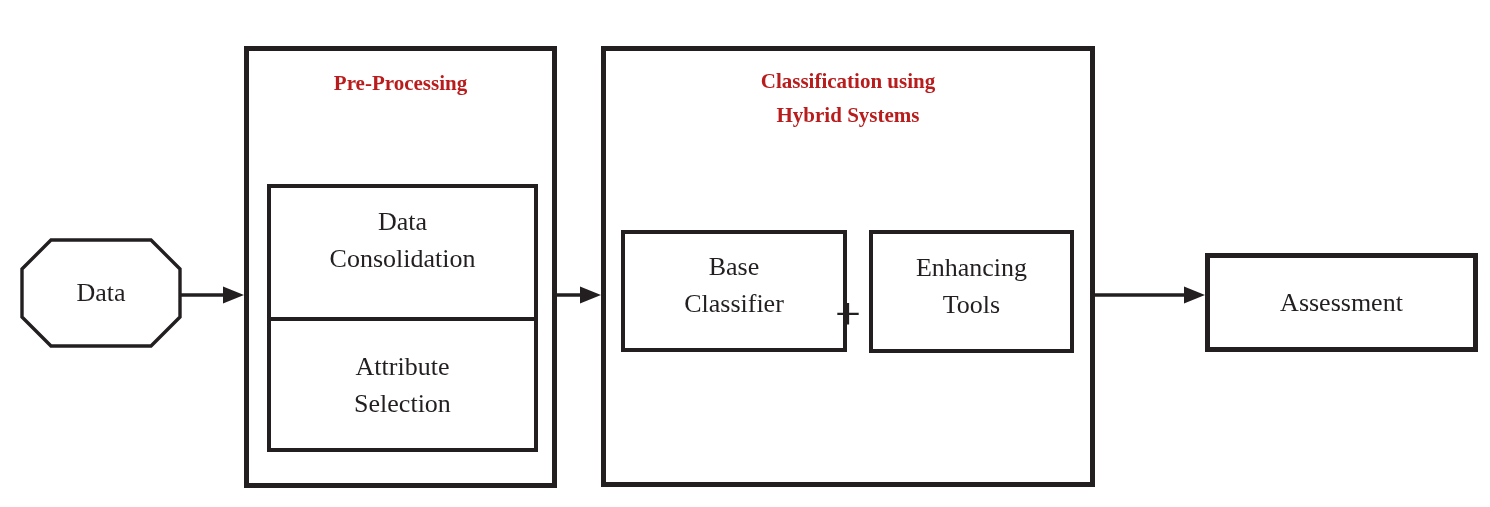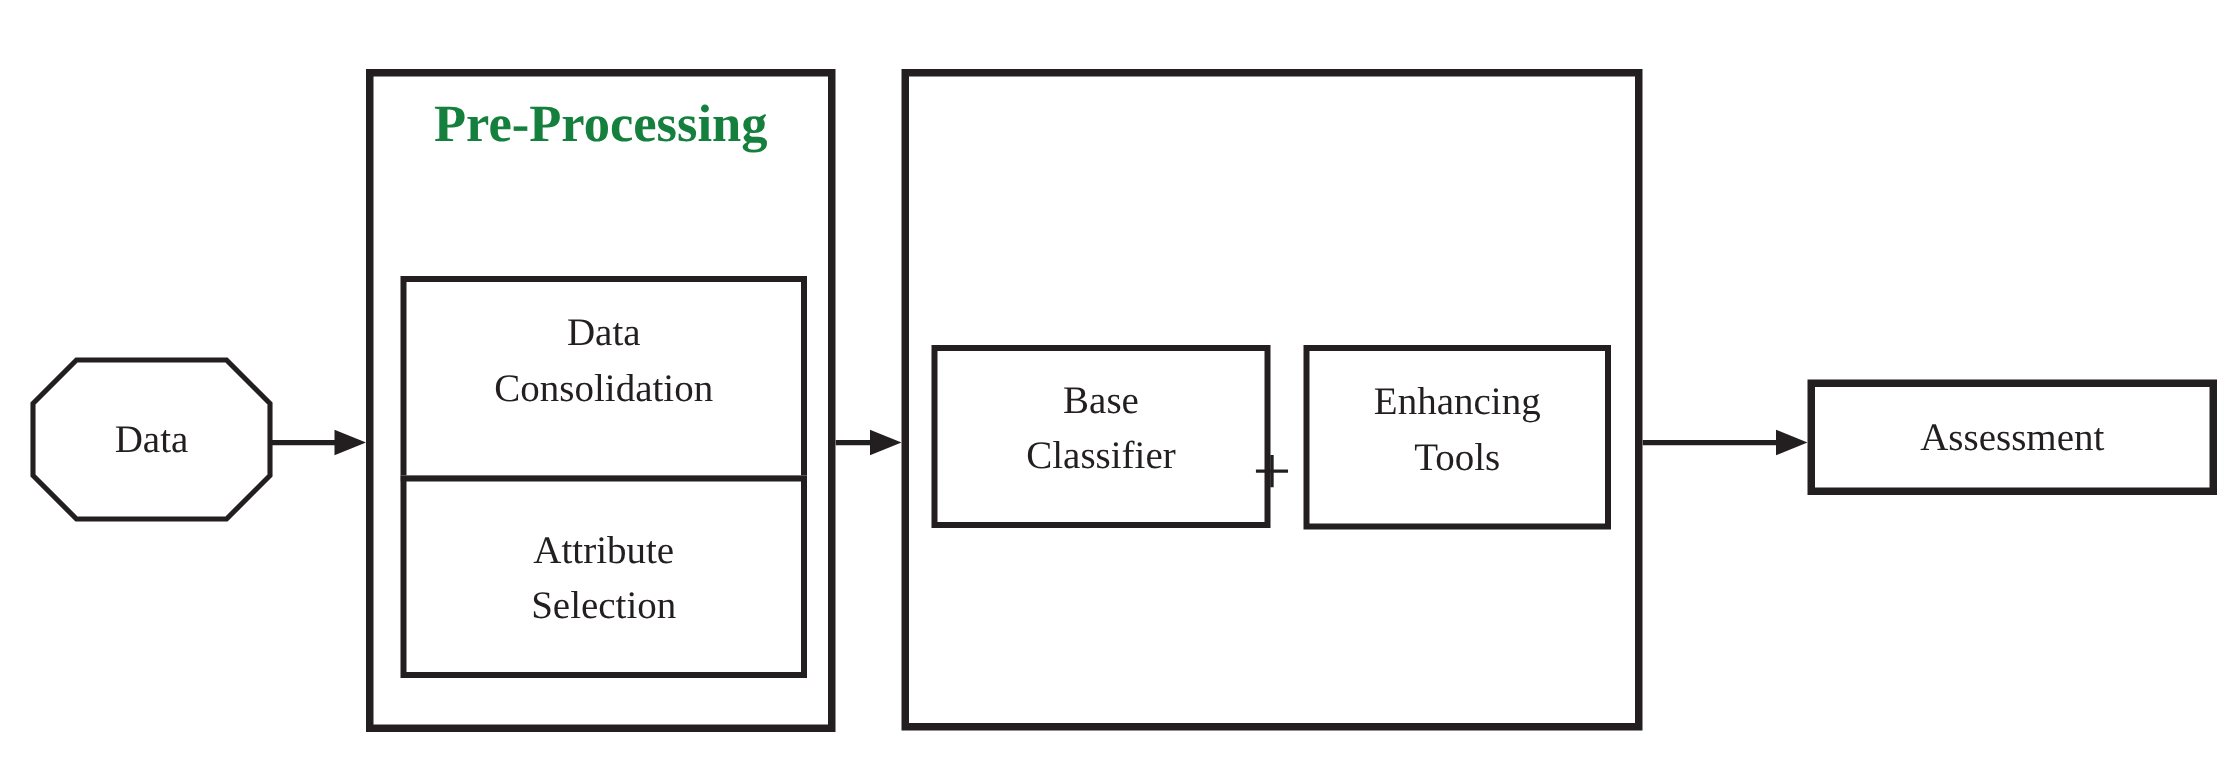--- a/index.html
+++ b/index.html
@@ -38,24 +38,24 @@
   .label {
     font-size: 26px;
     line-height: 37px;
     white-space: pre-line;
     color: #231f20;
   }
   .group-title {
     position: absolute;
     text-align: center;
     font-weight: bold;
-    font-size: 35px;
+    font-size: 21px;
     line-height: 34px;
     white-space: pre-line;
-    color: #15803d;
+    color: #b91c1c;
   }
   .nudge-up { padding-bottom: 26px; }
   .nudge-up-sm { padding-bottom: 12px; }
 
   .octagon-label {
     position: absolute;
     left: 20px;
     top: 238px;
     width: 162px;
     height: 110px;
@@ -107,35 +107,37 @@
     <div class="label nudge-up">Attribute
 Selection</div>
   </div>
 
   <svg class="abs" style="left:557px; top:286px;" width="44" height="18" viewBox="0 0 44 18">
     <line x1="0" y1="9" x2="26" y2="9" stroke="#231f20" stroke-width="3.5"></line>
     <polygon points="23,0.5 44,9 23,17.5" fill="#231f20"></polygon>
   </svg>
 
   <div class="box" style="left:601px; top:46px; width:494px; height:441px;"></div>
+  <div class="group-title" style="left:601px; top:64px; width:494px;">Classification using
+Hybrid Systems</div>
 
   <div class="inner-box" style="left:621px; top:230px; width:226px; height:122px;">
     <div class="label nudge-up-sm">Base
 Classifier</div>
   </div>
 
   <div class="plus">+</div>
 
   <div class="inner-box" style="left:869px; top:230px; width:205px; height:123px;">
     <div class="label nudge-up-sm">Enhancing
 Tools</div>
   </div>
 
   <svg class="abs" style="left:1095px; top:286px;" width="110" height="18" viewBox="0 0 110 18">
     <line x1="0" y1="9" x2="92" y2="9" stroke="#231f20" stroke-width="3.5"></line>
     <polygon points="89,0.5 110,9 89,17.5" fill="#231f20"></polygon>
   </svg>
 
-  <div class="inner-box" style="left:1205px; top:253px; width:273px; height:77px; border-width:5px;">
+  <div class="inner-box" style="left:1205px; top:253px; width:273px; height:99px; border-width:5px;">
     <div class="label">Assessment</div>
   </div>
 
 </div>
 
 </body></html>

